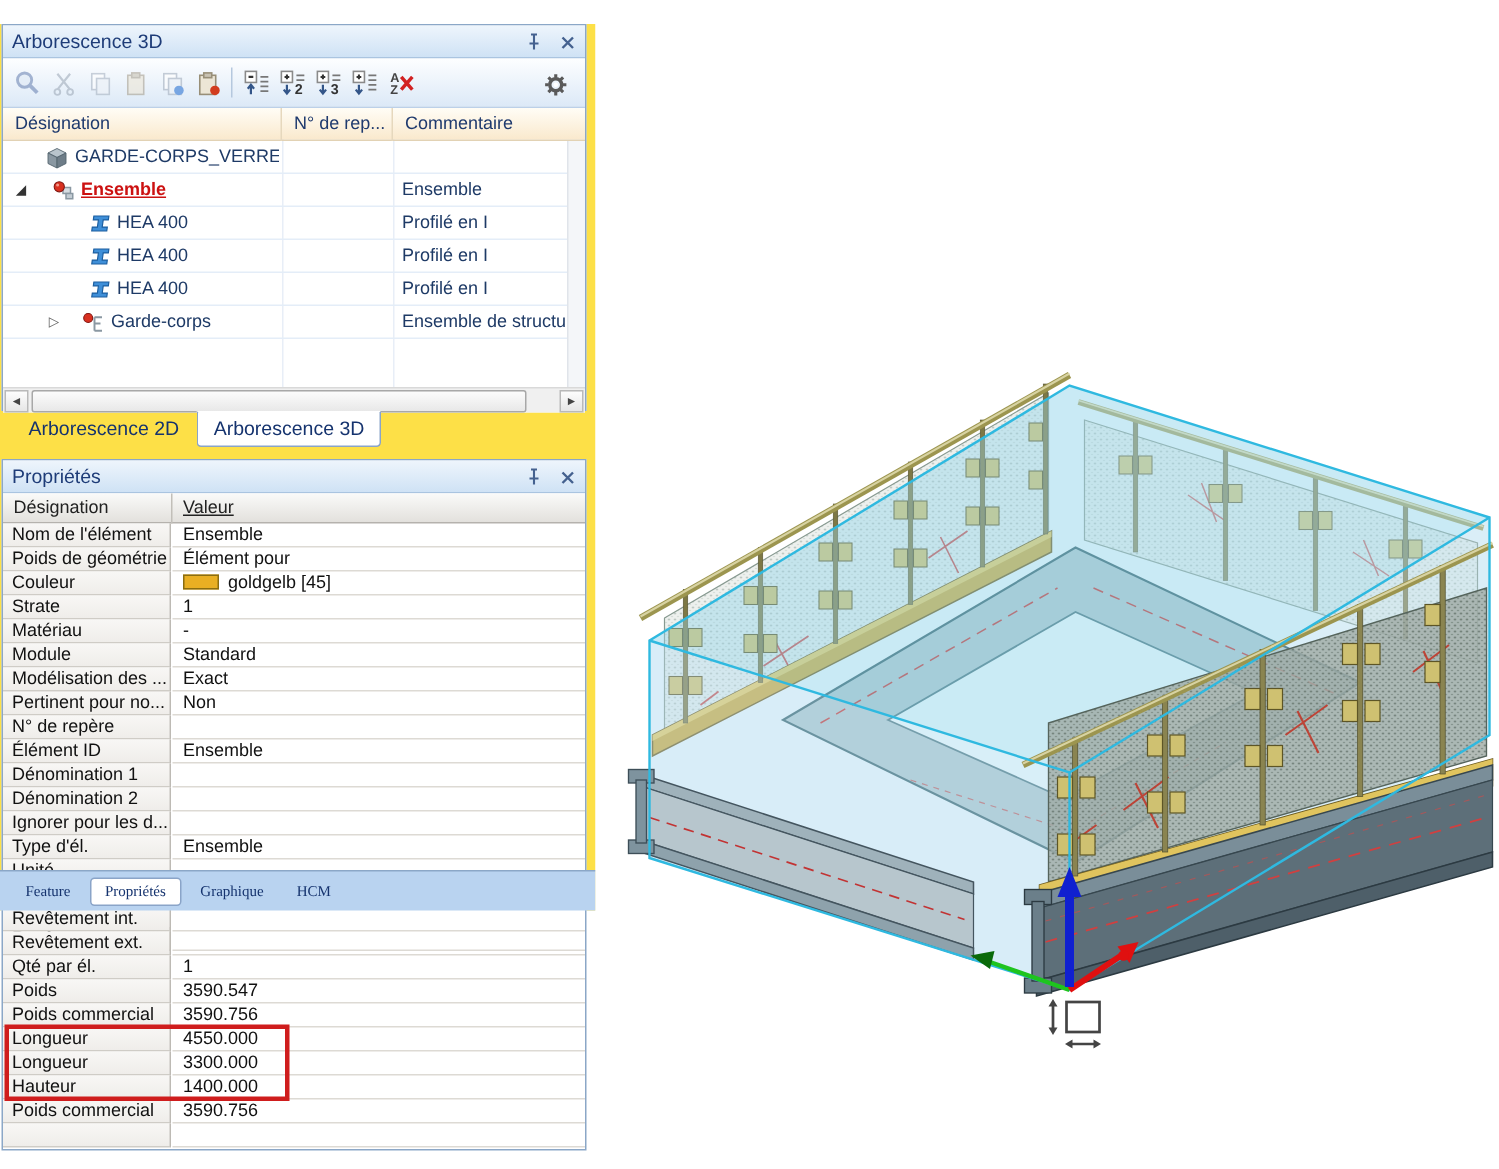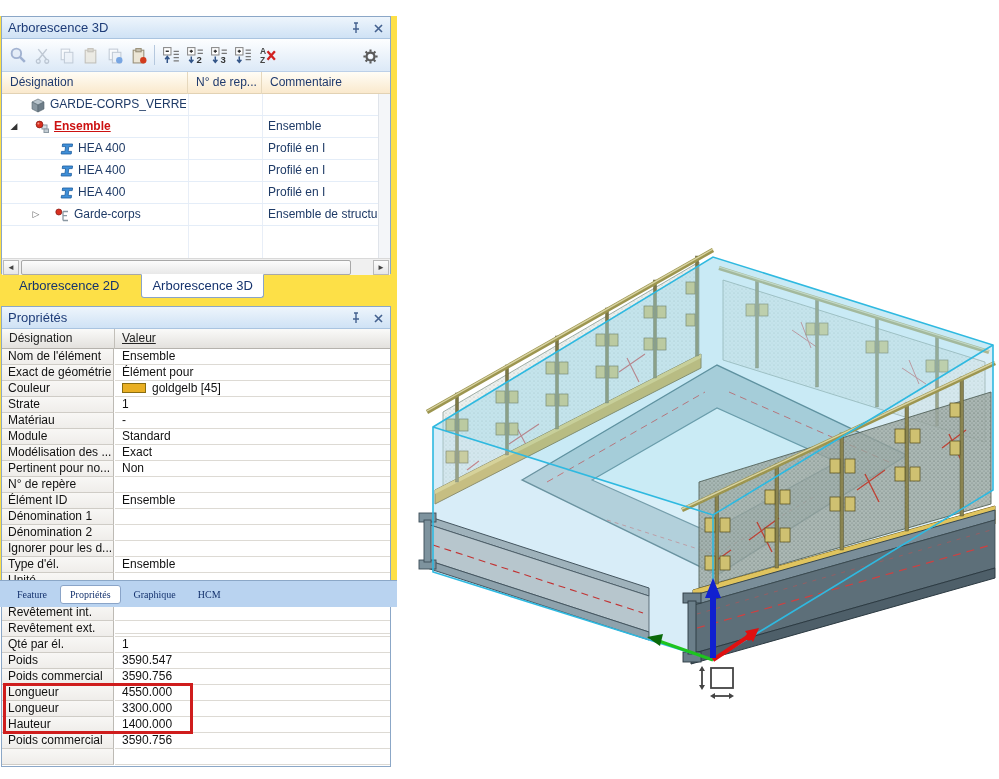--- a/index.html
+++ b/index.html
@@ -37,21 +37,21 @@
 
   
   .hscroll { position:absolute; left:0; bottom:0; width:388px; height:17px; background:#f0f0f0; border-top:1px solid #d9d9d9; }
   .harrow { position:absolute; top:1px; width:16px; height:15px; background:linear-gradient(#fdfdfd,#e6e6e6);
             border:1px solid #b9b9b9; font-size:8px; color:#444; text-align:center; line-height:14px; }
   .hthumb { position:absolute; left:19px; top:1px; width:330px; height:15px; background:linear-gradient(#fcfcfc,#e8e8e8);
             border:1px solid #a8a8a8; border-radius:2px; }
   .vstrip { position:absolute; right:0; top:22px; bottom:17px; width:12px; background:#f4f6f9; border-left:1px solid #e0e4ea; }
 
   
-  .tabstrip { position:absolute; left:1px; width:390px; height:28px; display:flex; align-items:flex-start; padding-left:8px; gap:12px; }
+  .tabstrip { position:absolute; left:1px; width:390px; height:28px; display:flex; align-items:flex-start; padding-left:8px; gap:2px; }
   .dtab { font-size:13px; color:#15336e; padding:3px 10px 4px 10px; margin-top:0; }
   .dtab.active { background:#fff; border:1px solid #8aa4c8; border-top:1px solid #fff; border-radius:0 0 3px 3px; margin-top:-1px; }
 
   
   .pgrid { position:relative; width:388px; background:#fff; font-size:12px; }
   .pghead { position:absolute; top:0; left:0; right:0; height:20px; background:linear-gradient(#fafaf9,#e3e1dd);
             border-bottom:1px solid #b5b2ad; color:#222; }
   .pghcell { position:absolute; top:0; height:20px; line-height:19px; padding-left:7px; border-right:1px solid #c2bfb9; }
   .prow { position:absolute; left:0; width:388px; height:16px; }
   .pl { position:absolute; left:0; top:0; width:112px; height:16px; line-height:15px; padding-left:6px;
@@ -298,21 +298,21 @@
         <div class="pghead">
           <div class="pghcell" style="left:0; width:113px;">Désignation</div>
           <div class="pghcell" style="left:113px; right:0; border-right:none;text-decoration:underline;">Valeur</div>
         </div>
 
         <div class="prow" style="top:20px;">
             <div class="pl">Nom de l'élément</div>
             <div class="pv">Ensemble</div>
           </div>
         <div class="prow" style="top:36px;">
-            <div class="pl">Exact de géométrie</div>
+            <div class="pl">Poids de géométrie</div>
             <div class="pv">Élément pour</div>
           </div>
         <div class="prow" style="top:52px;">
             <div class="pl">Couleur</div>
             <div class="pv"><span class="swatch"></span><span>goldgelb [45]</span></div>
           </div>
         <div class="prow" style="top:68px;">
             <div class="pl">Strate</div>
             <div class="pv">1</div>
           </div>

